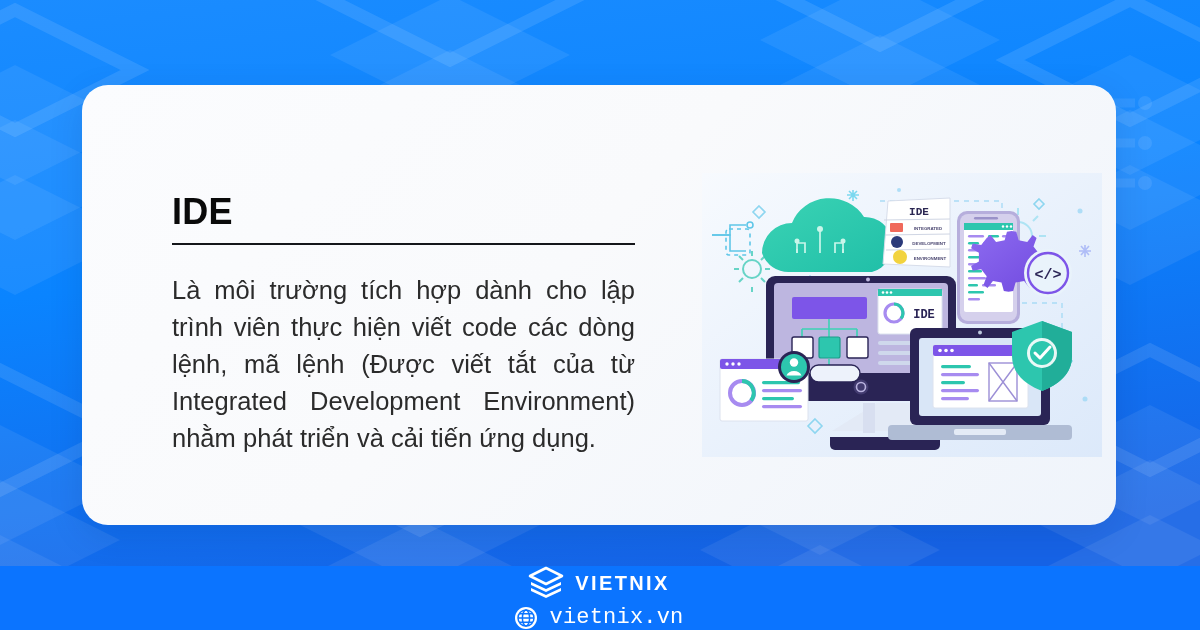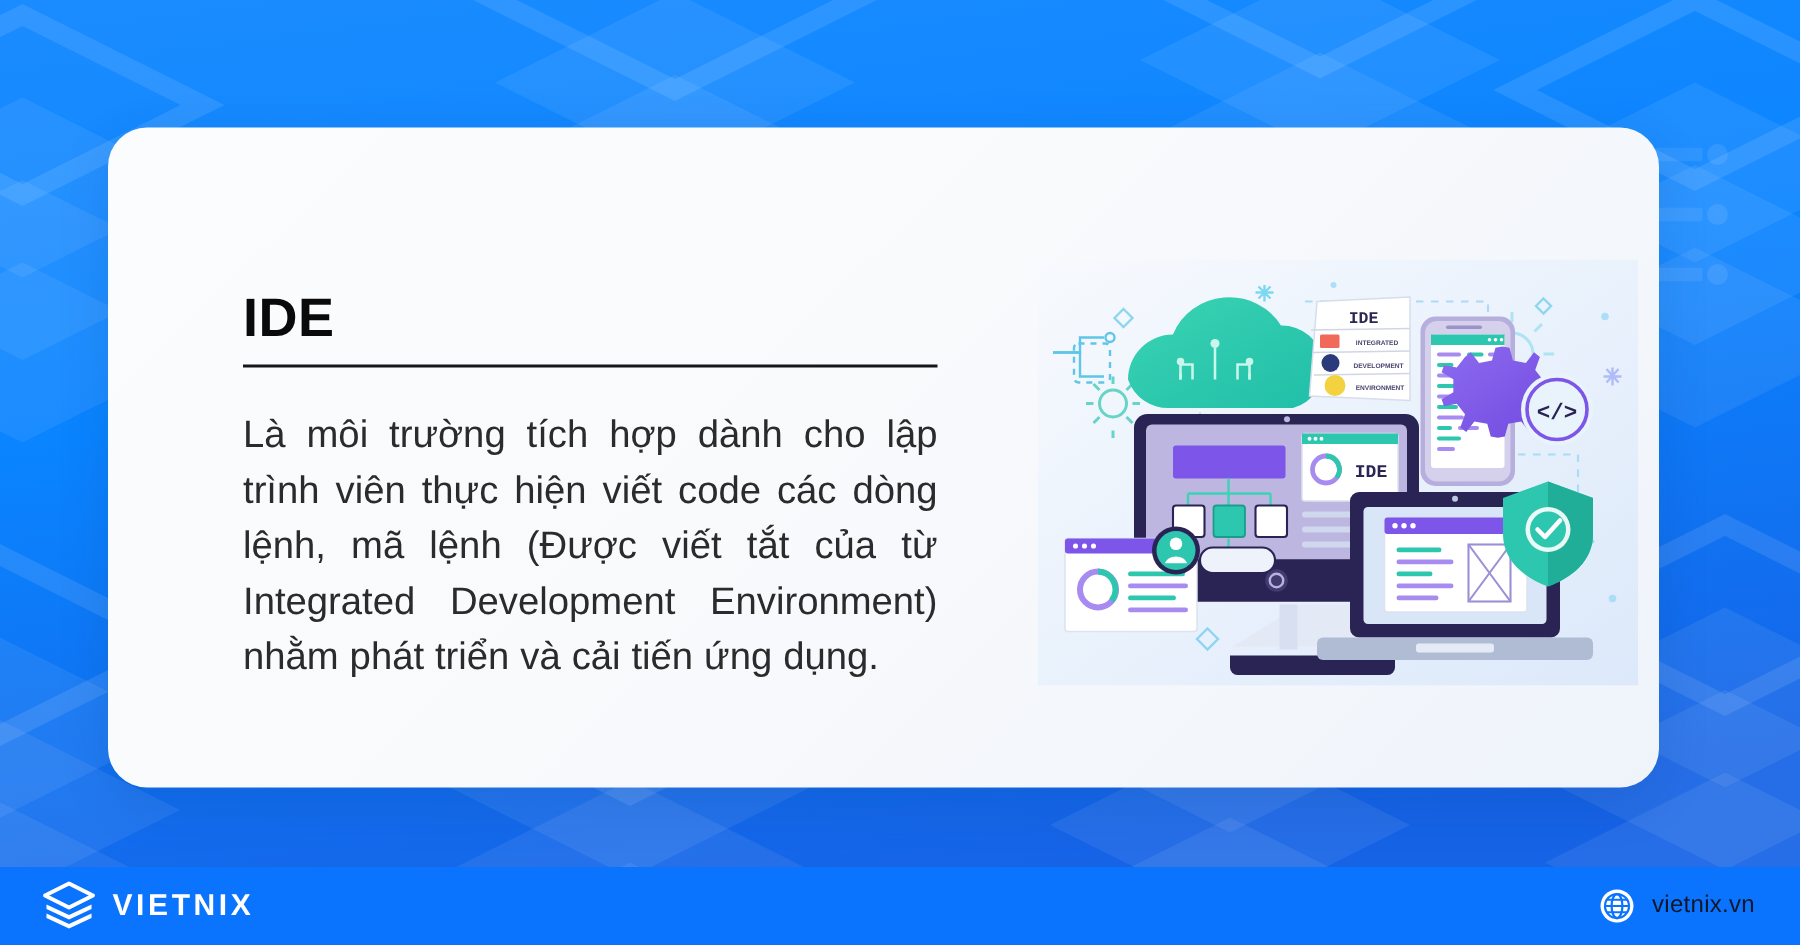--- a/index.html
+++ b/index.html
@@ -24,21 +24,21 @@
     position: absolute;
     inset: 0;
     width: 1200px;
     height: 630px;
     pointer-events: none;
   }
 
   
   .card {
     position: absolute;
-    left: 72px;
+    left: 82px;
     top: 85px;
     width: 1034px;
     height: 440px;
     border-radius: 26px;
     background: linear-gradient(135deg, #FBFCFE 0%, #F9FAFC 45%, #EFF4FB 100%);
     box-shadow: 0 10px 34px rgba(8, 40, 100, .13);
     overflow: hidden;
   }
 
   
@@ -84,26 +84,27 @@
     width: 400px;
     height: 284px;
   }
 
   
   .footer {
     position: absolute;
     left: 0;
     bottom: 0;
     width: 1200px;
-    height: 52px;
+    height: 64px;
     background: #0B74FF;
     display: flex;
     align-items: center;
     justify-content: space-between;
     padding: 0 30px 0 28px;
+    flex-direction: column;
   }
 
   .brand {
     display: flex;
     align-items: center;
     gap: 11px;
   }
 
   .brand-name {
     color: #FFFFFF;
@@ -113,24 +114,24 @@
     font-family: "Liberation Sans", sans-serif;
   }
 
   .site {
     display: flex;
     align-items: center;
     gap: 11px;
   }
 
   .site-url {
-    color: #0f172a;
-    font-size: 16px;
+    color: #ffffff;
+    font-size: 22px;
     letter-spacing: .2px;
-    font-family: Liberation Sans, sans-serif;
+    font-family: Liberation Mono, monospace;
   }
 </style>
 </head>
 <body>
 
 <div id="stage">
 
   <svg class="bg-pattern" viewBox="0 0 1200 630" xmlns="http://www.w3.org/2000/svg">
     <defs>
       <linearGradient id="bgGrad" x1="0" y1="0" x2="0.25" y2="1">

